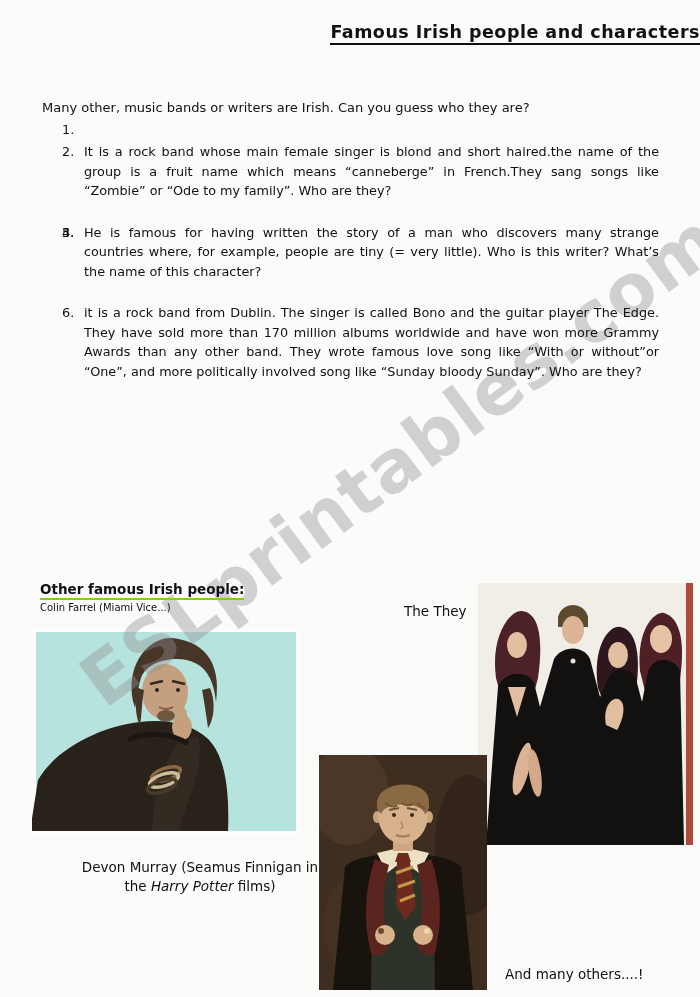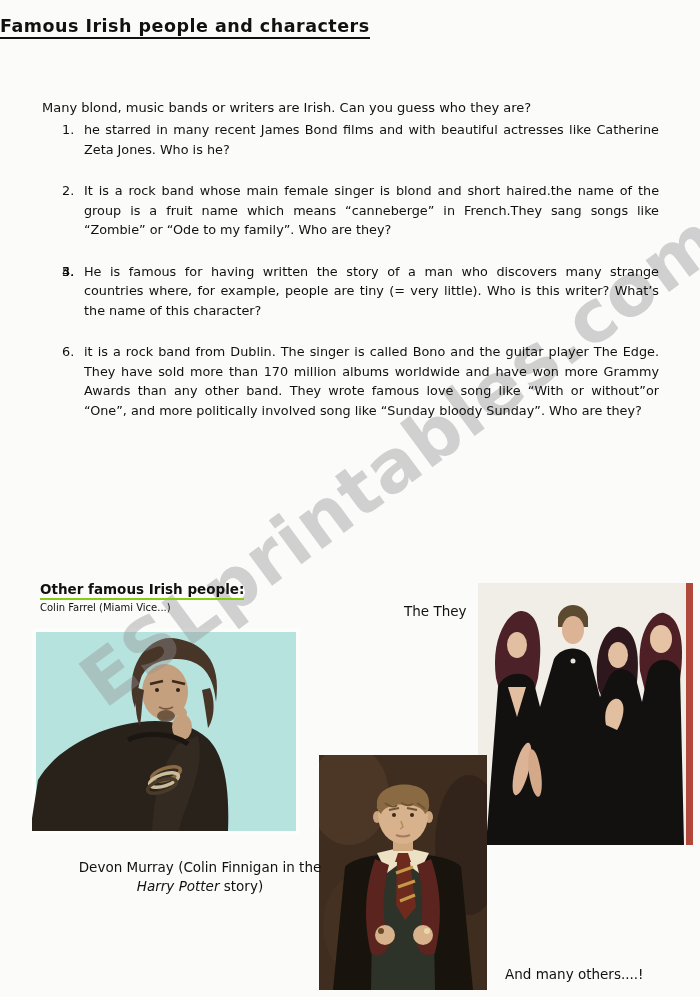--- a/index.html
+++ b/index.html
@@ -5,21 +5,21 @@
   html,body{margin:0;padding:0;}
   body{
     width:700px;height:997px;position:relative;overflow:hidden;
     background:#fbfbfa;
     font-family:"DejaVu Sans", sans-serif;
     color:#111;
   }
   .abs{position:absolute;}
   .txt{z-index:3;}
   
-  .title-wrap{left:0;top:16px;width:700px;text-align:left;}
+  .title-wrap{left:0;top:22px;width:700px;text-align:right;}
   .title-wrap span{
     display:inline-block;font-size:17.5px;font-weight:bold;letter-spacing:.5px;
     border-bottom:2px solid #111;padding-bottom:1px;
   }
   
   .intro{left:42px;top:87px;font-size:13px;}
   
   ol.questions{
     left:62px;top:120px;width:597px;margin:0;padding:0;list-style:none;
   }
@@ -159,34 +159,34 @@
     <circle cx="93" cy="60" r="2" fill="#3a2a1e"></circle>
     <path d="M82 66 l2 6 l-3 2" stroke="#b08a62" stroke-width="1.5" fill="none"></path>
     <path d="M77 80 q7 3 14 0" stroke="#a87b5e" stroke-width="2" fill="none"></path>
   </svg>
 </div>
 
 <div class="abs txt title-wrap">
   <span>Famous Irish people and characters</span>
 </div>
 
-<p class="abs txt intro">Many blond, music bands or writers are Irish. Can you guess who they are?</p>
+<p class="abs txt intro">Many other, music bands or writers are Irish. Can you guess who they are?</p>
 
 <ol class="abs txt questions" id="question-list">
-    <li><span class="qnum">1.</span><span class="qtext">he starred in many recent James Bond films and with beautiful actresses like Catherine Zeta Jones. Who is he?</span></li>
+    <li><span class="qnum">1.</span></li>
     <li><span class="qnum">2.</span><span class="qtext">It is a rock band whose main female singer is blond and short haired.the name of the group is a fruit name which means “canneberge” in French.They sang songs like “Zombie” or “Ode to my family”. Who are they?</span></li>
     <li><span class="qnum">3.</span></li>
     <li><span class="qnum">4.</span></li>
     <li><span class="qnum">5.</span><span class="qtext">He is famous for having written the story of a man who discovers many strange countries where, for example, people are tiny (= very little). Who is this writer? What’s the name of this character?</span></li>
     <li><span class="qnum">6.</span><span class="qtext">it is a rock band from Dublin. The singer is called Bono and the guitar player The Edge. They have sold more than 170 million albums worldwide and have won more Grammy Awards than any other band. They wrote famous love song like “With or without”or “One”, and more politically involved song like “Sunday bloody Sunday”. Who are they?</span></li>
   </ol>
 
 <div class="abs txt other-head">
   <span>Other famous Irish people:</span>
 </div>
 
 <div class="abs txt colin-label">Colin Farrel (Miami Vice...)</div>
 
 <div class="abs txt corrs-label">The They</div>
 
-<div class="abs txt devon-caption"><span>Devon Murray (Colin Finnigan in the </span><em>Harry Potter</em><span> story)</span></div>
+<div class="abs txt devon-caption"><span>Devon Murray (Seamus Finnigan in the </span><em>Harry Potter</em><span> films)</span></div>
 
 <div class="abs txt more-label">And many others....!</div>
 
 </body></html>

